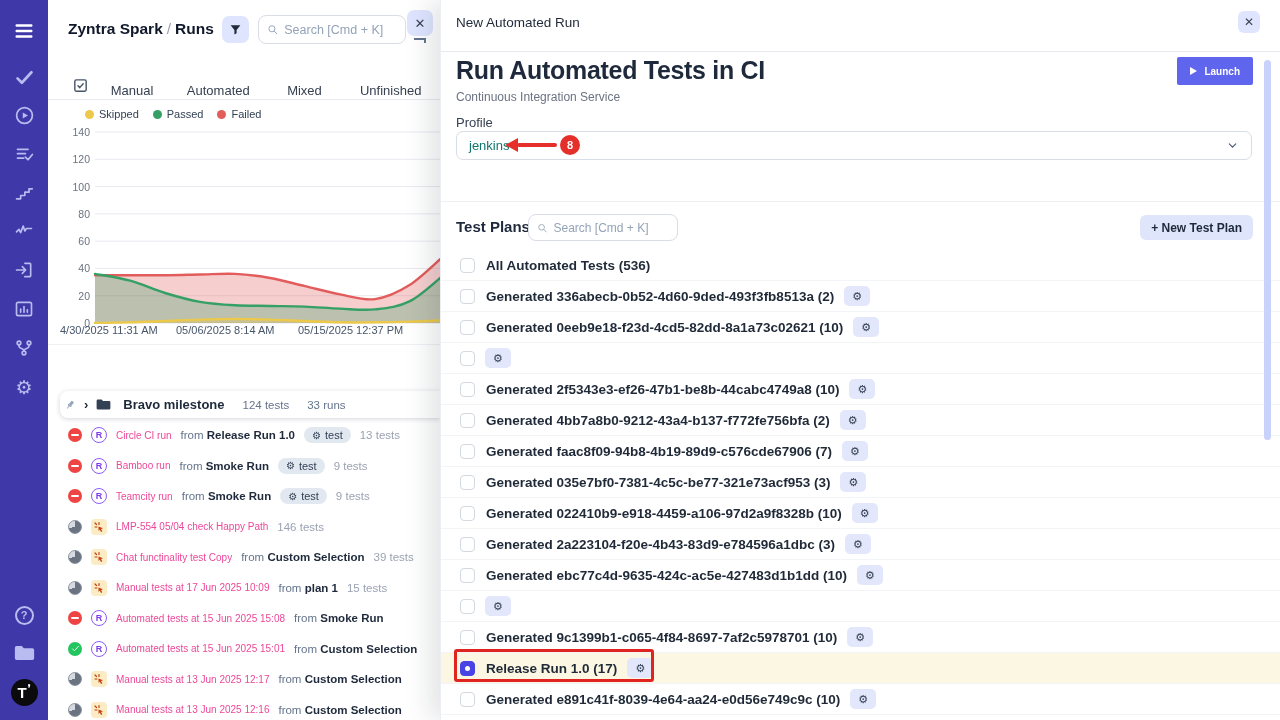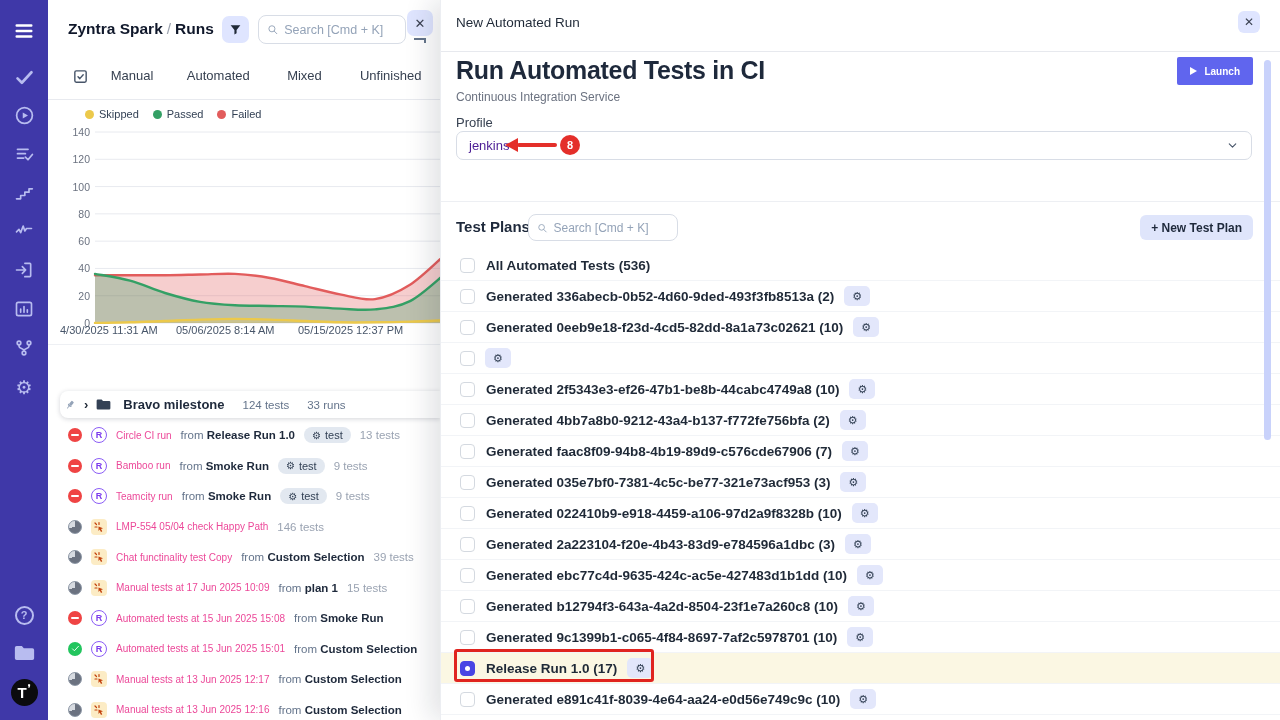--- a/index.html
+++ b/index.html
@@ -27,21 +27,21 @@
   .filter-btn { position:absolute; left:174px; top:16px; width:27px; height:27px; background:#dfe5ff; border-radius:7px;
                 display:flex; align-items:center; justify-content:center; cursor:pointer; }
   .search-box { position:absolute; left:210px; top:15px; width:148px; height:29px; border:1px solid #d8dde6; border-radius:8px;
                 background:#fff; display:flex; align-items:center; padding:0 8px; gap:6px; }
   .search-box input { border:none; outline:none; width:100%; font-size:12.5px; color:#334155; font-family:inherit; background:transparent; }
   .search-box input::placeholder { color:#94a3b8; }
   .close-left { position:absolute; left:359px; top:10px; width:26px; height:26px; background:#dfe5ff; border-radius:7px;
                 display:flex; align-items:center; justify-content:center; font-size:13px; color:#3b4252; cursor:pointer; z-index:12; }
   .tiny-handle { position:absolute; left:366px; top:38px; width:12px; height:5px; border-top:2px solid #64748b; border-right:2px solid #64748b; }
 
-  .tabs { position:absolute; left:0; top:68px; width:472px; height:30px; display:flex; align-items:flex-start; }
+  .tabs { position:absolute; left:0; top:68px; width:472px; height:30px; display:flex; align-items:flex-end; }
   .tabs .tab-ic { margin-left:24px; }
   .tab { font-size:13px; color:#374151; font-weight:500; cursor:pointer; text-align:center; flex:1; }
 
   .chart-card { position:absolute; left:0; top:99px; width:392px; height:246px; border-top:1px solid #e8eaef; border-bottom:1px solid #eef0f4; }
   .legend { position:absolute; left:37px; top:8px; display:flex; gap:14px; align-items:center; }
   .legend .li { display:flex; gap:5px; align-items:center; font-size:11px; color:#334155; }
   .legend .dot { width:9px; height:9px; border-radius:50%; }
   .plot { position:absolute; left:0; top:26px; }
   .ytick { position:absolute; width:42px; text-align:right; font-size:10.5px; color:#6b7280; }
   .xlabels { position:absolute; left:0; top:224px; width:392px; font-size:11px; color:#475569; }
@@ -78,21 +78,21 @@
   .dw-h1 { position:absolute; left:15px; top:55px; font-size:26px; font-weight:800; color:#1e293b; letter-spacing:-.3px;
            transform:scaleX(.96); transform-origin:left; }
   .launch-btn { position:absolute; right:27px; top:57px; height:28px; background:#6065ee; border-radius:2px; border:none;
                 color:#fff; font-size:10px; font-weight:600; display:flex; align-items:center; gap:7px; padding:0 13px;
                 font-family:inherit; cursor:pointer; }
   .play-tri { width:0; height:0; border-left:7px solid #fff; border-top:4.5px solid transparent; border-bottom:4.5px solid transparent; }
   .dw-sub { position:absolute; left:15px; top:90px; font-size:12px; color:#6b7280; }
   .profile-label { position:absolute; left:15px; top:115px; font-size:13px; color:#374151; }
   .profile-select { position:absolute; left:15px; right:28px; top:131px; height:29px; border:1px solid #d8dde6; border-radius:7px;
                     display:flex; align-items:center; padding:0 12px; cursor:pointer; }
-  .profile-select .val { font-size:13px; color:#4c1d95; }
+  .profile-select .val { font-size:13px; color:#0f766e; }
   .profile-select svg { position:absolute; right:12px; stroke:#475569; fill:none; stroke-width:2; stroke-linecap:round; stroke-linejoin:round; }
 
   .anno-arrow-line { position:absolute; left:76px; top:143px; width:40px; height:4px; background:#e42f2a; border-radius:2px; z-index:35; }
   .anno-arrow-head { position:absolute; left:64px; top:138px; width:0; height:0; z-index:35;
                      border-right:13px solid #e42f2a; border-top:7px solid transparent; border-bottom:7px solid transparent; }
   .anno-badge { position:absolute; left:119px; top:135px; width:20px; height:20px; background:#e42f2a; border-radius:50%;
                 color:#fff; font-size:11px; font-weight:700; display:flex; align-items:center; justify-content:center; z-index:35; }
 
   .dw-divider { position:absolute; left:0; right:0; top:201px; height:1px; background:#edeff3; }
   .plans-title { position:absolute; left:15px; top:218px; font-size:15px; font-weight:800; color:#1e293b; }
@@ -512,21 +512,20 @@
           <span class="plan-label">Generated 2a223104-f20e-4b43-83d9-e784596a1dbc (3)</span>
           <span class="plan-gear">⚙</span>
         </div>
         <div class="plan-row">
           <span class="cbx"></span>
           <span class="plan-label">Generated ebc77c4d-9635-424c-ac5e-427483d1b1dd (10)</span>
           <span class="plan-gear">⚙</span>
         </div>
         <div class="plan-row">
           <span class="cbx"></span>
-          <span class="plan-label">Generated b12794f3-643a-4a2d-8504-23f1e7a260c8 (10)</span>
           <span class="plan-gear">⚙</span>
         </div>
         <div class="plan-row">
           <span class="cbx"></span>
           <span class="plan-label">Generated 9c1399b1-c065-4f84-8697-7af2c5978701 (10)</span>
           <span class="plan-gear">⚙</span>
         </div>
         <div class="plan-row hl">
           <span class="cbx on"></span>
           <span class="plan-label">Release Run 1.0 (17)</span>

